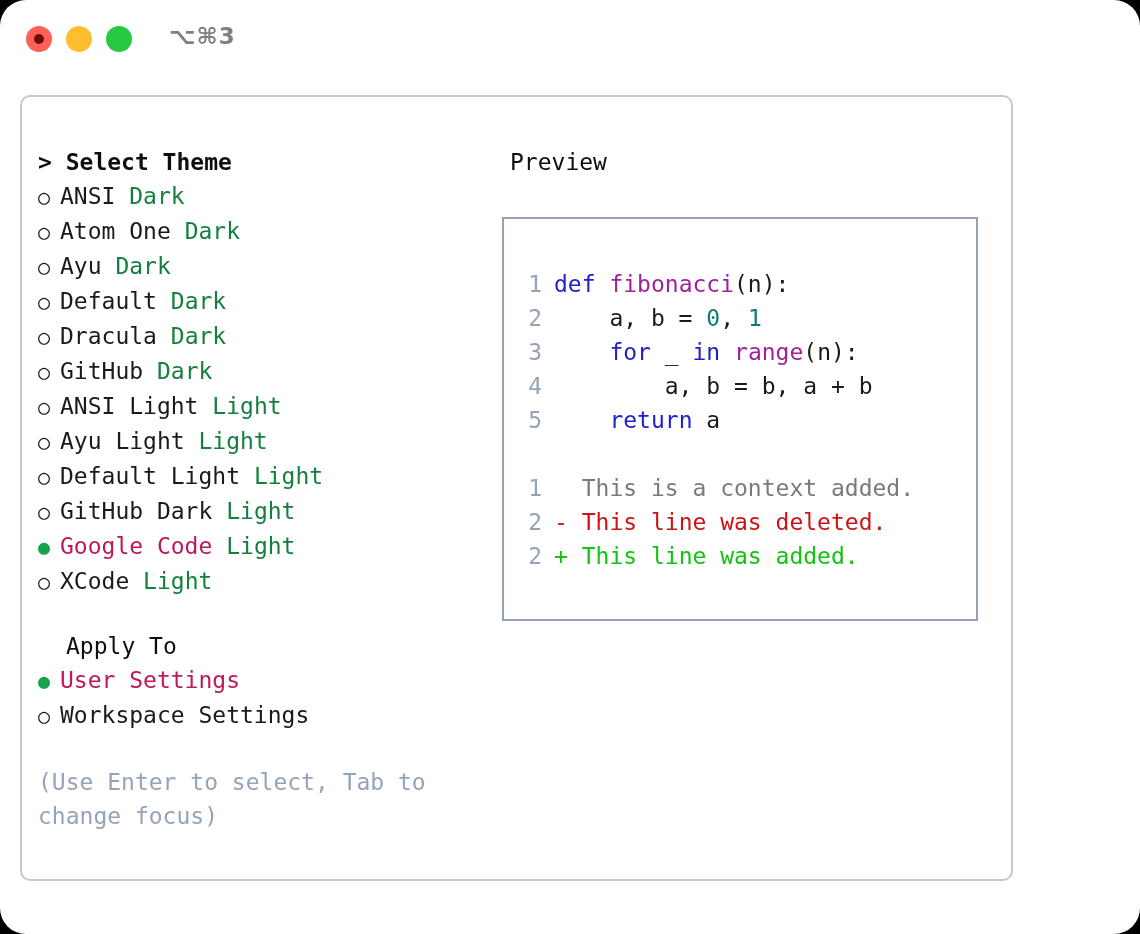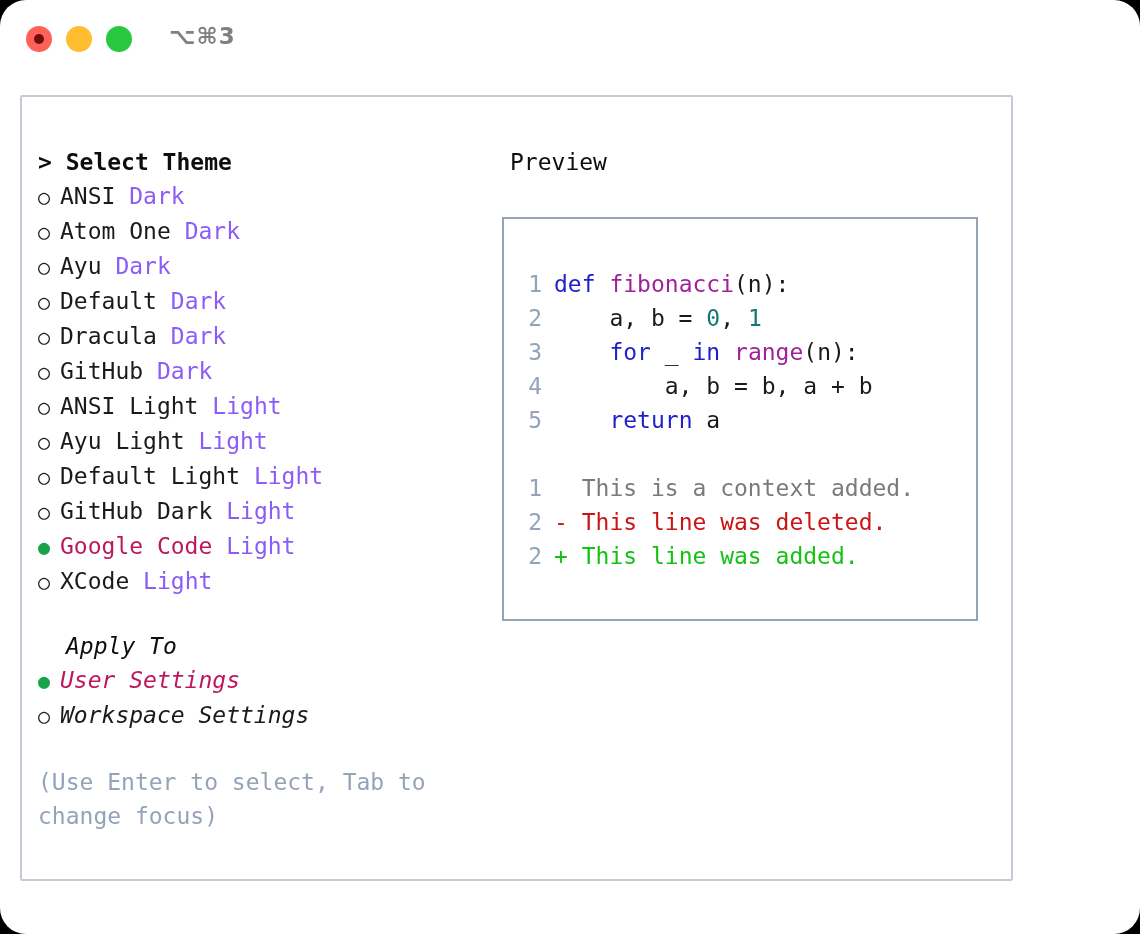--- a/index.html
+++ b/index.html
@@ -69,21 +69,21 @@
   }
 
   
   .panel {
     position: absolute;
     left: 20px;
     top: 95px;
     width: 993px;
     height: 786px;
     border: 2px solid #c3cad6;
-    border-radius: 2px;
+    border-radius: 10px;
     box-sizing: border-box;
     background: #ffffff;
   }
 
   .columns {
     position: absolute;
     left: 0; top: 0;
     width: 100%;
     height: 100%;
   }
@@ -114,23 +114,23 @@
     display: inline-block;
     width: 22px;
     flex: 0 0 22px;
     color: #1a1a1a;
     font-size: 20px;
     line-height: 34px;
   }
   .bullet.on { color: #16a34a; }
   .row-name  { color: #1a1a1a; text-align: right; }
   .row-name.sel { color: #be185d; }
-  .row-kind  { color: #8b5cf6; }
-
-  .apply-block { margin-top: 30px; font-style: italic; }
+  .row-kind  { color: #15803d; }
+
+  .apply-block { margin-top: 30px; }
   .apply-title {
     font-size: 23px;
     color: #0d0d0d;
     line-height: 34px;
     padding-left: 28px;
     white-space: pre;
   }
   .hint {
     margin-top: 32px;
     font-size: 23px;

